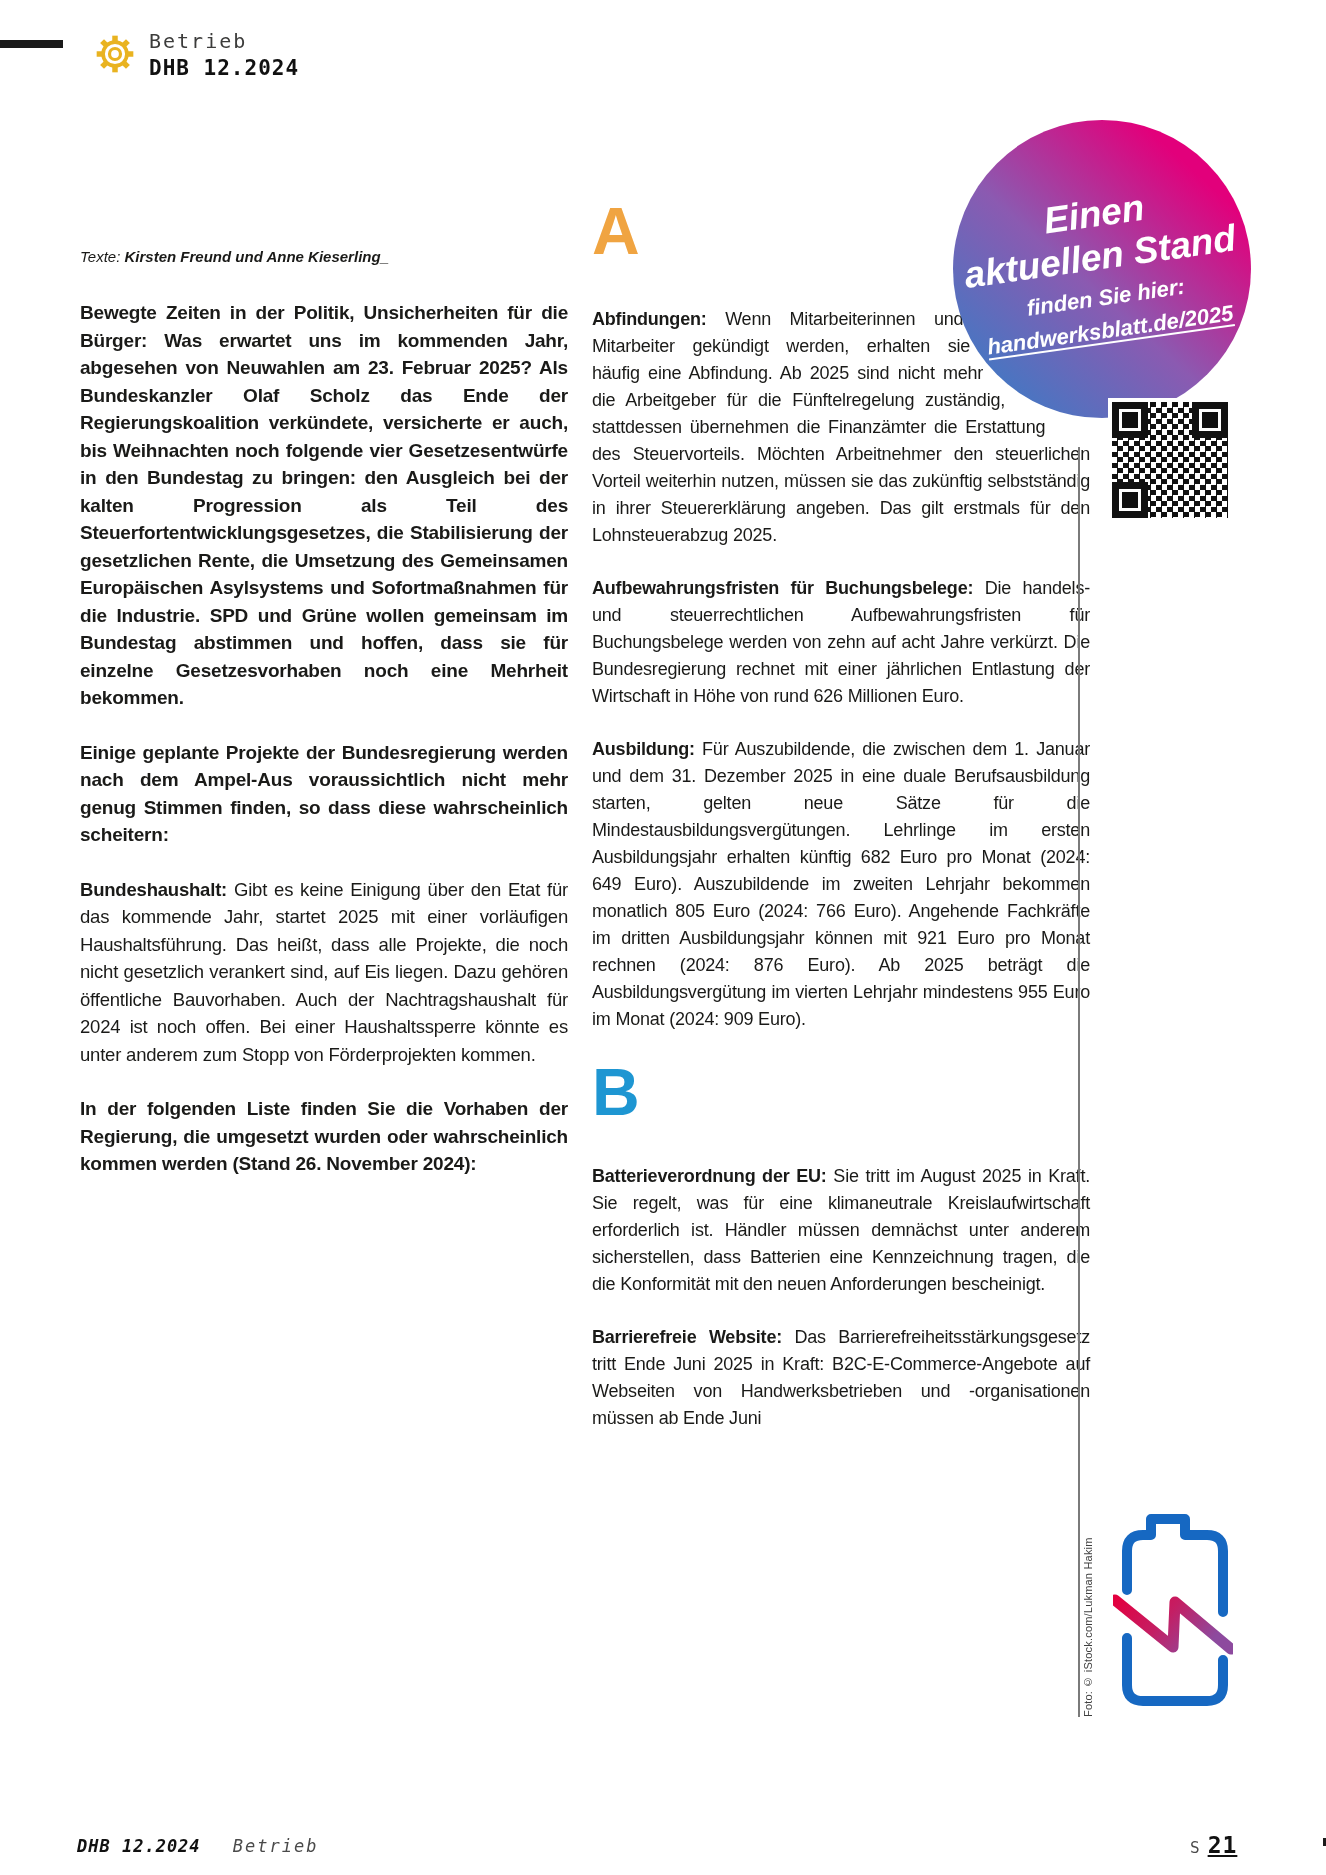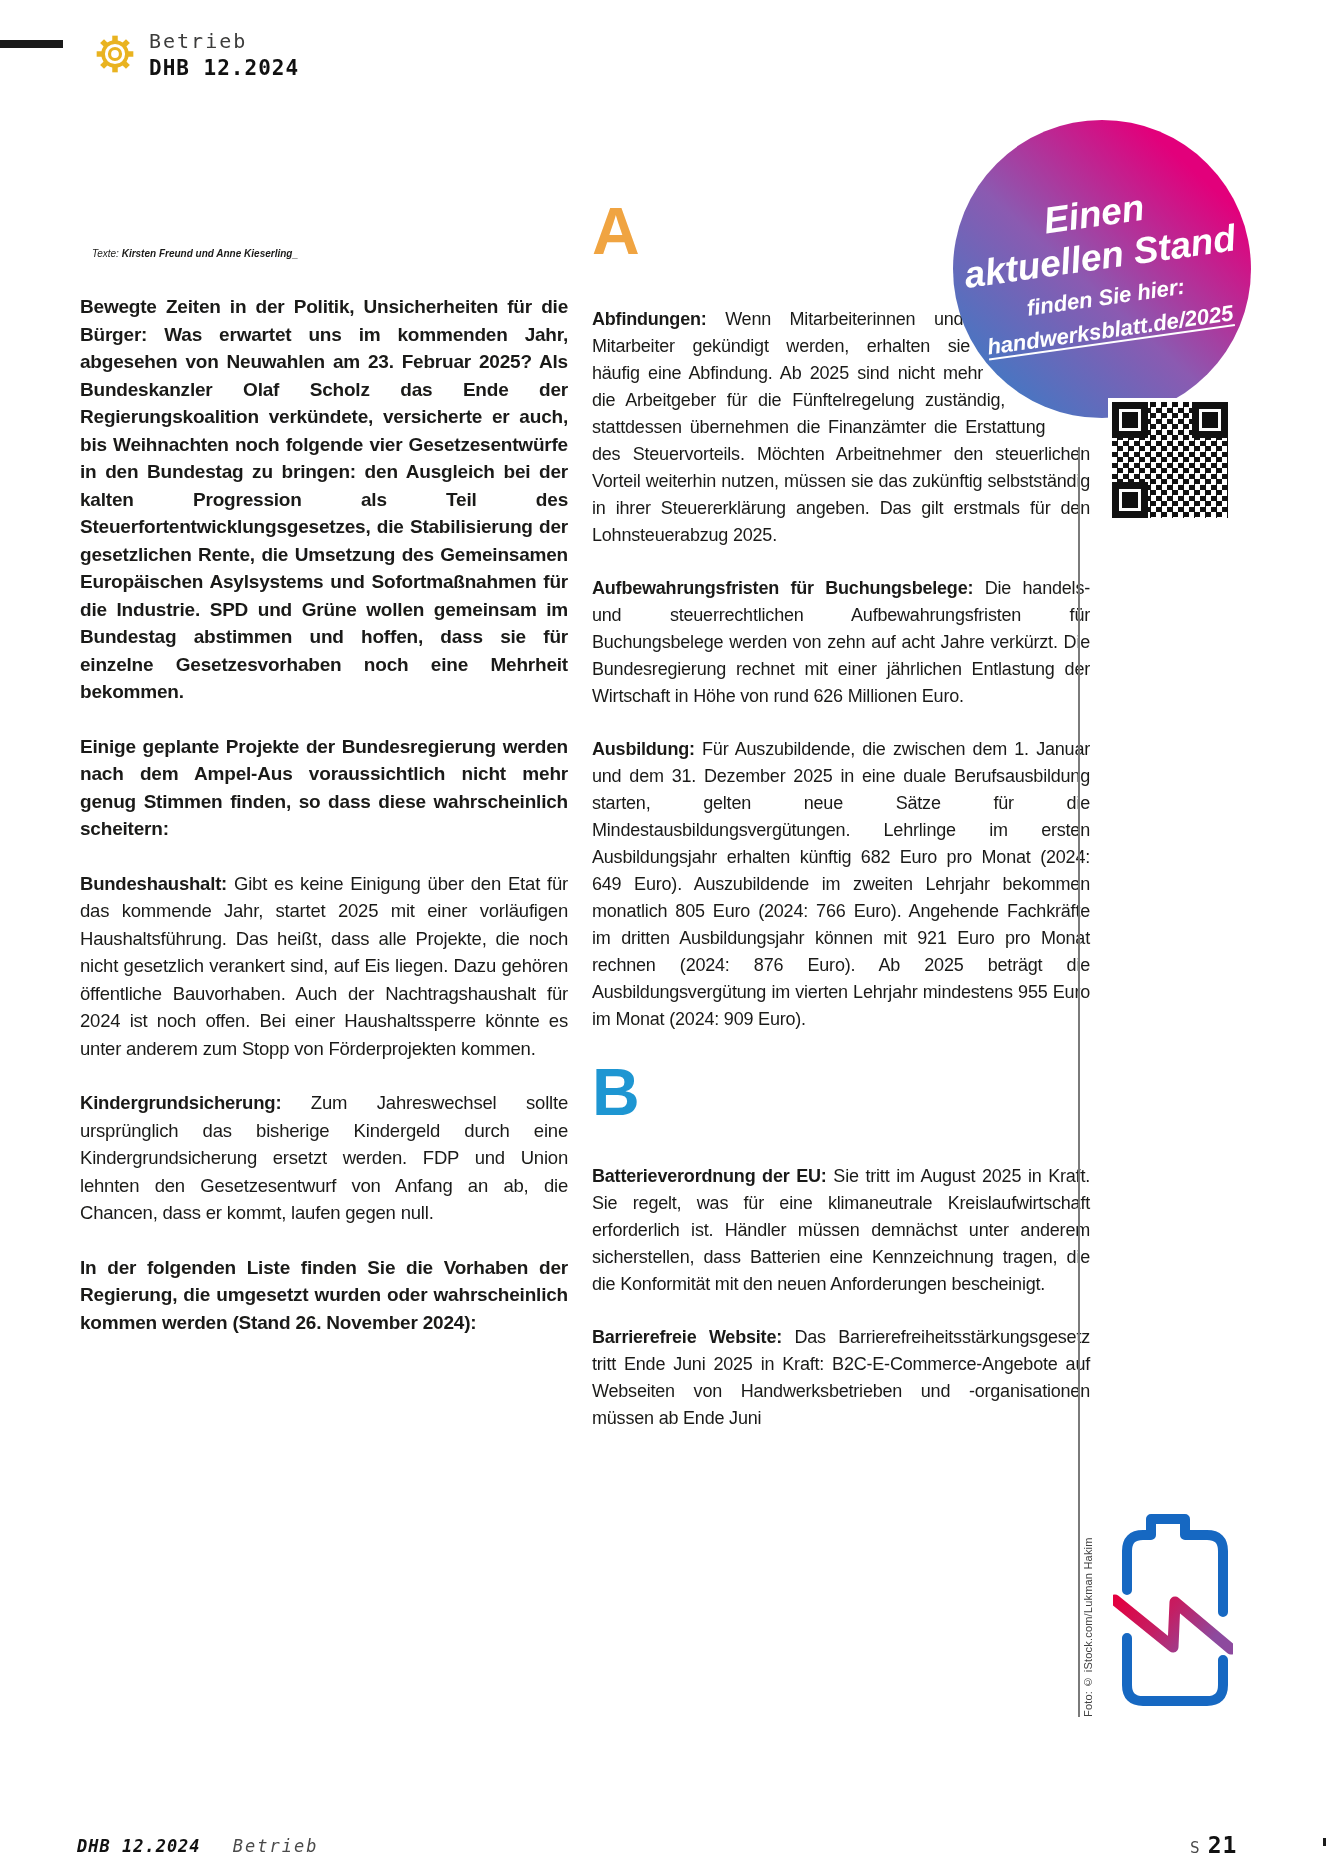--- a/index.html
+++ b/index.html
@@ -13,21 +13,21 @@
   .header{position:absolute;left:93px;top:30px;display:flex;align-items:flex-start;}
   .gear{width:44px;height:44px;margin-right:12px;margin-top:2px;}
   .header-text{display:flex;flex-direction:column;}
   .header-section{font-family:"DejaVu Sans Mono",monospace;font-size:20px;letter-spacing:2px;color:#3c3c3b;line-height:1.1;}
   .header-issue{font-family:"DejaVu Sans Mono",monospace;font-size:21px;font-weight:bold;letter-spacing:1px;color:#111;line-height:1.3;margin-top:3px;}
 
   
   .col-left{position:absolute;left:80px;top:248px;width:488px;}
   .col-right{position:absolute;left:592px;top:198px;width:498px;}
 
-  .byline{font-size:10px;font-style:italic;margin:0 0 34px 12px;color:#1a1a18;}
+  .byline{font-size:15px;font-style:italic;margin:0 0 34px 0;color:#1a1a18;}
   .byline b{font-weight:bold;}
 
   .para{font-size:18.5px;line-height:27.5px;text-align:justify;letter-spacing:-0.2px;margin:0 0 27px 0;}
   .para.bold{font-weight:bold;font-size:19px;}
   .para b.lead{font-weight:bold;}
   .col-right .para{font-size:18px;line-height:27px;margin-bottom:26px;}
 
   .section-letter{font-size:66px;font-weight:bold;line-height:1;margin:0 0 42px 0;font-family:"Liberation Sans",sans-serif;}
   .section-letter.second{margin-top:22px;margin-bottom:38px;}
 
@@ -55,21 +55,21 @@
   .credit{position:absolute;left:1082px;top:1589px;height:128px;writing-mode:vertical-rl;transform:rotate(180deg);
           font-size:11px;color:#3f3f3f;letter-spacing:0.2px;white-space:nowrap;}
   .battery{position:absolute;left:1113px;top:1505px;width:120px;height:212px;}
 
   
   .footer-left{position:absolute;left:77px;top:1836px;font-family:"DejaVu Sans Mono",monospace;font-size:17px;font-style:italic;}
   .footer-issue{font-weight:bold;color:#111;letter-spacing:1px;}
   .footer-section{color:#4a4a4a;margin-left:22px;letter-spacing:2px;}
   .footer-right{position:absolute;left:1190px;top:1832px;display:flex;align-items:baseline;font-family:"DejaVu Sans Mono",monospace;}
   .footer-page-label{font-size:16px;color:#4a4a4a;margin-right:8px;}
-  .footer-page-number{font-size:23px;font-weight:bold;color:#111;letter-spacing:1px;}
+  .footer-page-number{font-size:23px;font-weight:bold;color:#111;letter-spacing:1px;text-decoration:underline;}
   .footer-bar{position:absolute;right:0;top:1838px;width:43px;height:8px;background:#1a1a1a;}
 </style>
 </head>
 <body>
 
 <div class="page">
 
   <div class="topbar"></div>
 
   <header class="header">
@@ -97,21 +97,20 @@
 
   <main class="col-left">
     <p class="byline">
       <span>Texte:</span>
       <b>Kirsten Freund und Anne Kieserling_</b>
     </p>
     <div id="left-paras">
         <p class="para bold">Bewegte Zeiten in der Politik, Unsicherheiten für die Bürger: Was erwartet uns im kommenden Jahr, abgesehen von Neuwahlen am 23. Februar 2025? Als Bundeskanzler Olaf Scholz das Ende der Regierungskoalition verkündete, versicherte er auch, bis Weihnachten noch folgende vier Gesetzesentwürfe in den Bundestag zu bringen: den Ausgleich bei der kalten Progression als Teil des Steuerfortentwicklungsgesetzes, die Stabilisierung der gesetzlichen Rente, die Umsetzung des Gemeinsamen Europäischen Asylsystems und Sofortmaßnahmen für die Industrie. SPD und Grüne wollen gemeinsam im Bundestag abstimmen und hoffen, dass sie für einzelne Gesetzesvorhaben noch eine Mehrheit bekommen.</p>
         <p class="para bold">Einige geplante Projekte der Bundesregierung werden nach dem Ampel-Aus voraussichtlich nicht mehr genug Stimmen finden, so dass diese wahrscheinlich scheitern:</p>
         <p class="para"><b class="lead">Bundeshaushalt: </b>Gibt es keine Einigung über den Etat für das kommende Jahr, startet 2025 mit einer vorläufigen Haushaltsführung. Das heißt, dass alle Projekte, die noch nicht gesetzlich verankert sind, auf Eis liegen. Dazu gehören öffentliche Bauvorhaben. Auch der Nachtragshaushalt für 2024 ist noch offen. Bei einer Haushaltssperre könnte es unter anderem zum Stopp von Förderprojekten kommen.</p>
-        <p class="para"><b class="lead">Kindergrundsicherung: </b>Zum Jahreswechsel sollte ursprünglich das bisherige Kindergeld durch eine Kindergrundsicherung ersetzt werden. FDP und Union lehnten den Gesetzesentwurf von Anfang an ab, die Chancen, dass er kommt, laufen gegen null.</p>
         <p class="para bold">In der folgenden Liste finden Sie die Vorhaben der Regierung, die umgesetzt wurden oder wahrscheinlich kommen werden (Stand 26. November 2024):</p>
       </div>
   </main>
 
   <section class="col-right">
     <div id="right-flow">
         <div class="section-letter" style="color: rgb(240, 164, 65);">A</div>
         <p class="para"><span class="badge-spacer"></span><b class="lead">Abfindungen: </b>Wenn Mitarbeiterinnen und Mitarbeiter gekündigt werden, erhalten sie häufig eine Abfindung. Ab 2025 sind nicht mehr die Arbeitgeber für die Fünftelregelung zuständig, stattdessen übernehmen die Finanzämter die Erstattung des Steuervorteils. Möchten Arbeitnehmer den steuerlichen Vorteil weiterhin nutzen, müssen sie das zukünftig selbstständig in ihrer Steuererklärung angeben. Das gilt erstmals für den Lohnsteuerabzug 2025.</p>
         <p class="para"><b class="lead">Aufbewahrungsfristen für Buchungsbelege: </b>Die handels- und steuerrechtlichen Aufbewahrungsfristen für Buchungsbelege werden von zehn auf acht Jahre verkürzt. Die Bundesregierung rechnet mit einer jährlichen Entlastung der Wirtschaft in Höhe von rund 626 Millionen Euro.</p>
         <p class="para"><b class="lead">Ausbildung: </b>Für Auszubildende, die zwischen dem 1. Januar und dem 31. Dezember 2025 in eine duale Berufsausbildung starten, gelten neue Sätze für die Mindestausbildungsvergütungen. Lehrlinge im ersten Ausbildungsjahr erhalten künftig 682 Euro pro Monat (2024: 649 Euro). Auszubildende im zweiten Lehrjahr bekommen monatlich 805 Euro (2024: 766 Euro). Angehende Fachkräfte im dritten Ausbildungsjahr können mit 921 Euro pro Monat rechnen (2024: 876 Euro). Ab 2025 beträgt die Ausbildungsvergütung im vierten Lehrjahr mindestens 955 Euro im Monat (2024: 909 Euro).</p>

